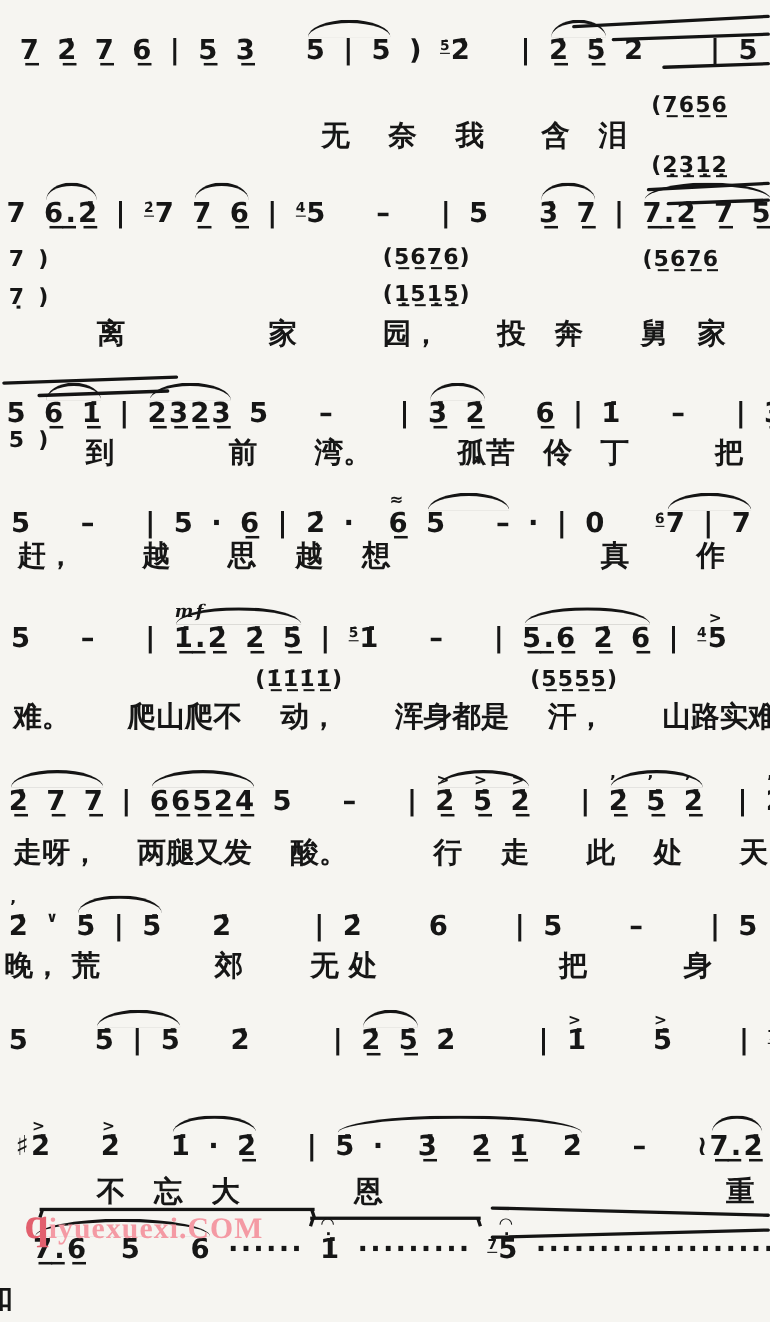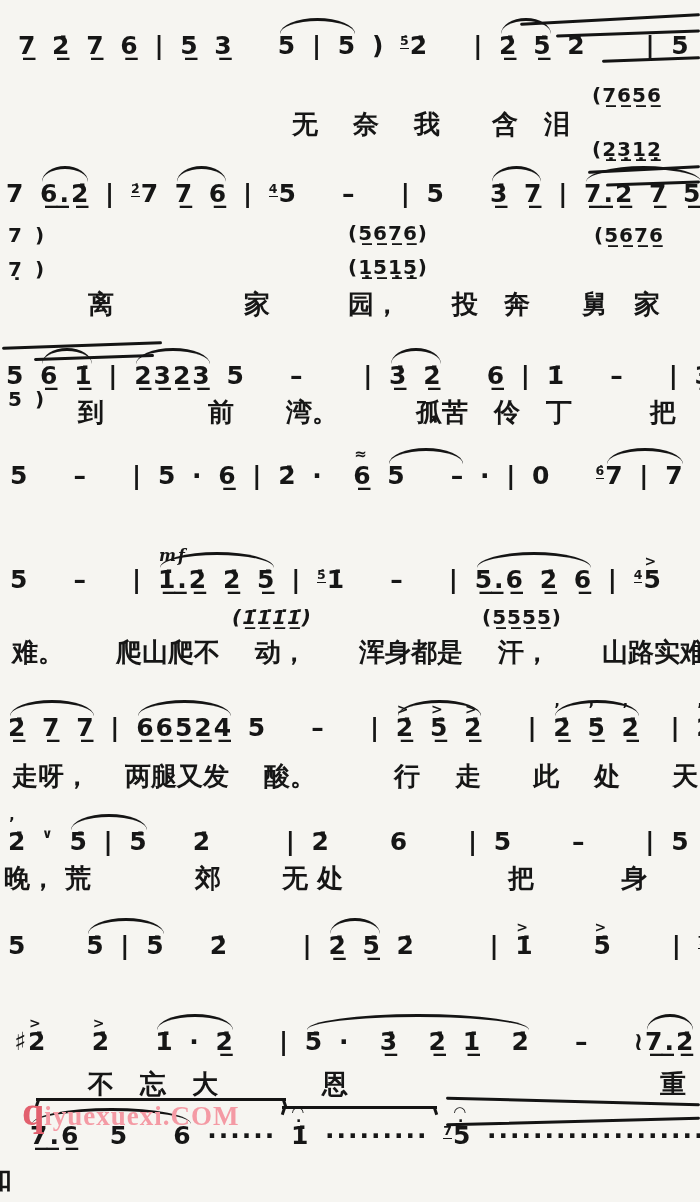--- a/index.html
+++ b/index.html
@@ -70,33 +70,34 @@
   <div class="scan" style="left:446px;top:1120px;width:254px;transform:rotate(-1.5deg);"></div>
 
   <div class="notes" style="left:18px;top:32px;">7̲ 2̲̇ 7̲ 6̲ | 5̲ 3̲   <span class="slur">5 | 5</span> ) <span class="gr">5̇</span>2̇   | <span class="slur">2̲̇ 5̲̇</span> 2̇    | 5    | 7   –</div>
   <div class="notes small-notes" style="left:592px;top:84px;">(7̲6̲5̲6̲</div>
   <div class="notes small-notes" style="left:592px;top:110px;margin-top:28px;">(2̣̲3̣̲1̣̲2̣̲</div>
   <div class="lyr" style="left:292px;top:110px;">无　 奈　 我　　含　泪</div>
 
   <div class="notes" style="left:6px;top:180px;">7 <span class="slur">6̲.̲2̲̇</span> | <span class="gr">2̇</span>7 <span class="slur">7̲ 6̲</span> | <span class="gr">4</span>5   –   | 5   <span class="slur">3̲̇ 7̲</span> | <span class="slur">7̲.̲2̲̇ 7̲ 5̲</span> | 5   –</div>
   <div class="notes small-notes" style="left:8px;top:224px;">7 )</div>
   <div class="notes small-notes" style="left:348px;top:222px;">(5̲6̲7̲6̲)</div>
-  <div class="notes small-notes" style="left:584px;top:224px;margin-left:10px;">(5̲6̲7̲6̲</div>
+  <div class="notes small-notes" style="left:584px;top:224px;">(5̲6̲7̲6̲</div>
   <div class="notes small-notes" style="left:8px;top:258px;">7̣ )</div>
   <div class="notes small-notes" style="left:348px;top:256px;">(1̣̲5̲1̣̲5̣̲)</div>
   <div class="lyr" style="left:88px;top:290px;">离　　　　　家　　　园，　　投　奔　　舅　家</div>
 
   <div class="notes" style="left:6px;top:362px;">5 <span class="slur">6̲ 1̲̇</span> | <span class="slur">2̲3̲2̲3̲</span> 5   –    | <span class="slur">3̲̇ 2̲̇</span>   6̲ | 1̇   –   | 3̲ 5̲   6̲</div>
   <div class="notes small-notes" style="left:8px;top:388px;">5 )</div>
   <div class="lyr" style="left:78px;top:398px;">到　　　　前　　湾。　　　孤苦　伶　丁　　　把　 路</div>
 
   <div class="notes" style="left:10px;top:462px;">5   –   | 5 · 6̲ | 2̇ ·  <span class="ab mor">≈</span>6̲ <span class="slur">5   –</span> · | 0   <span class="gr">6̇</span><span class="slur">7 | 7</span> <span class="slur">7̲ 6̲</span></div>
+  <div class="lyr" style="left:16px;top:492px;">赶，　　 越　　思 　越　 想　　　　　　　 真　　 作</div>
 
   <div class="notes" style="left:10px;top:566px;">5   –   | <span class="ab mf">mf</span><span class="slur">1̲̇.̲2̲̇ 2̲̇ 5̲̇</span> | <span class="gr">5̇</span>1̇   –   | <span class="slur">5̲.̲6̲ 2̲̇ 6̲</span> | <span class="gr">4</span><span class="ab">&gt;</span>5   0   | </div>
-  <div class="notes small-notes" style="left:232px;top:606px;font-style:italic;">(1̲̇1̲̇1̲̇1̲̇)</div>
+  <div class="notes small-notes" style="left:232px;top:606px;">(1̲̇1̲̇1̲̇1̲̇)</div>
   <div class="notes small-notes" style="left:482px;top:606px;">(5̲5̲5̲5̲)</div>
   <div class="lyr" style="left:12px;top:638px;">难。　　爬山爬不　 动，　　浑身都是　 汗，　　山路实难</div>
 
   <div class="notes" style="left:8px;top:714px;"><span class="slur">2̲̇ 7̲ 7̲</span> | <span class="slur">6̲6̲5̲2̲4̲</span> 5   –   | <span class="slur"><span class="ab">&gt;</span>2̲̇ <span class="ab">&gt;</span>5̲̇ <span class="ab">&gt;</span>2̲̇</span>   | <span class="slur"><span class="ab stc">ʼ</span>2̲̇ <span class="ab stc">ʼ</span>5̲̇ <span class="ab stc">ʼ</span>2̲̇</span>  | <span class="ab stc">ʼ</span>2̇   </div>
   <div class="lyr" style="left:12px;top:762px;">走呀，　 两腿又发　 酸。　　　行　 走　　此　 处　　天　 色</div>
 
   <div class="notes" style="left:8px;top:828px;"><span class="ab stc">ʼ</span>2̇ <span class="brm">∨</span> <span class="slur">5̇ | 5̇</span>   2̇     | 2̇    6    | 5    –    | 5    | </div>
   <div class="lyr" style="left:4px;top:864px;">晚， 荒　　　　郊　　 无 处　　　　　　 把　　　 身</div>
 
   <div class="notes" style="left:8px;top:932px;">5    <span class="slur">5̇ | 5̇</span>   2̇     | <span class="slur">2̲̇ 5̲̇</span> 2̇     | <span class="ab">&gt;</span>1̇    <span class="ab">&gt;</span>5̇    | <span class="gr">7</span><span class="ab">&gt;</span>2̇   0 </div>

